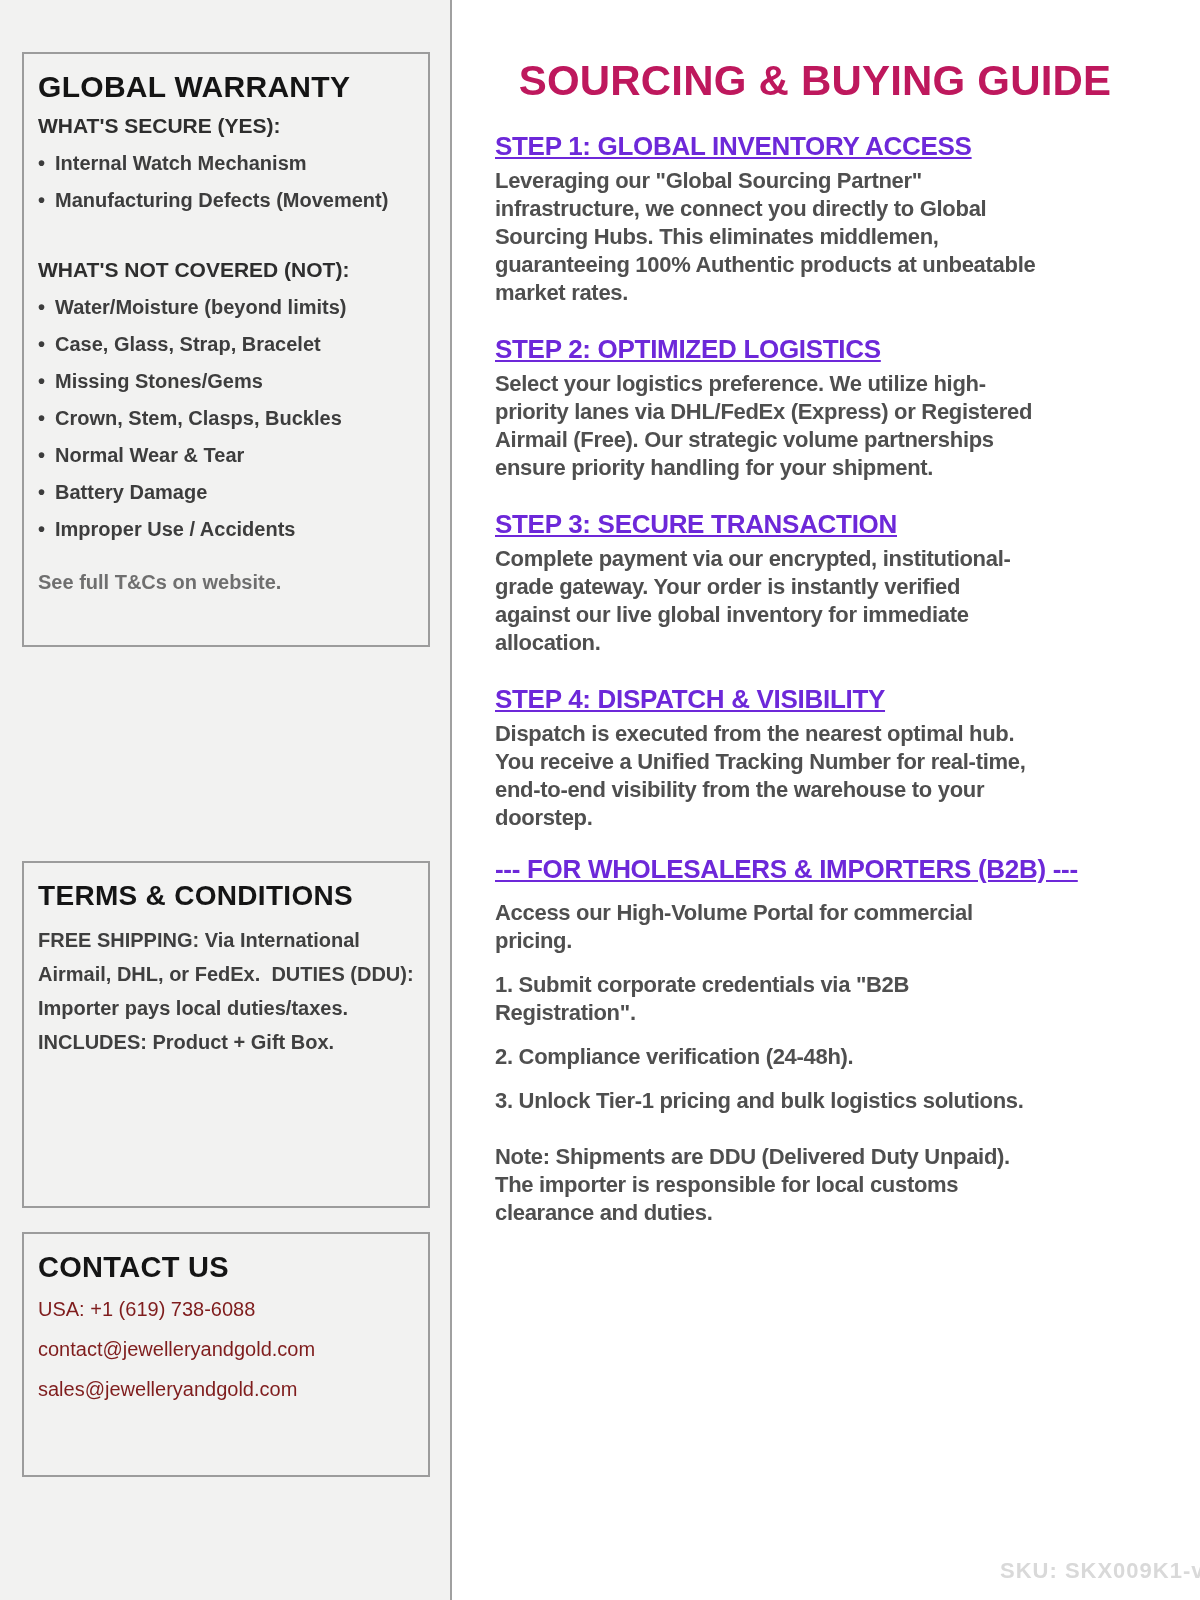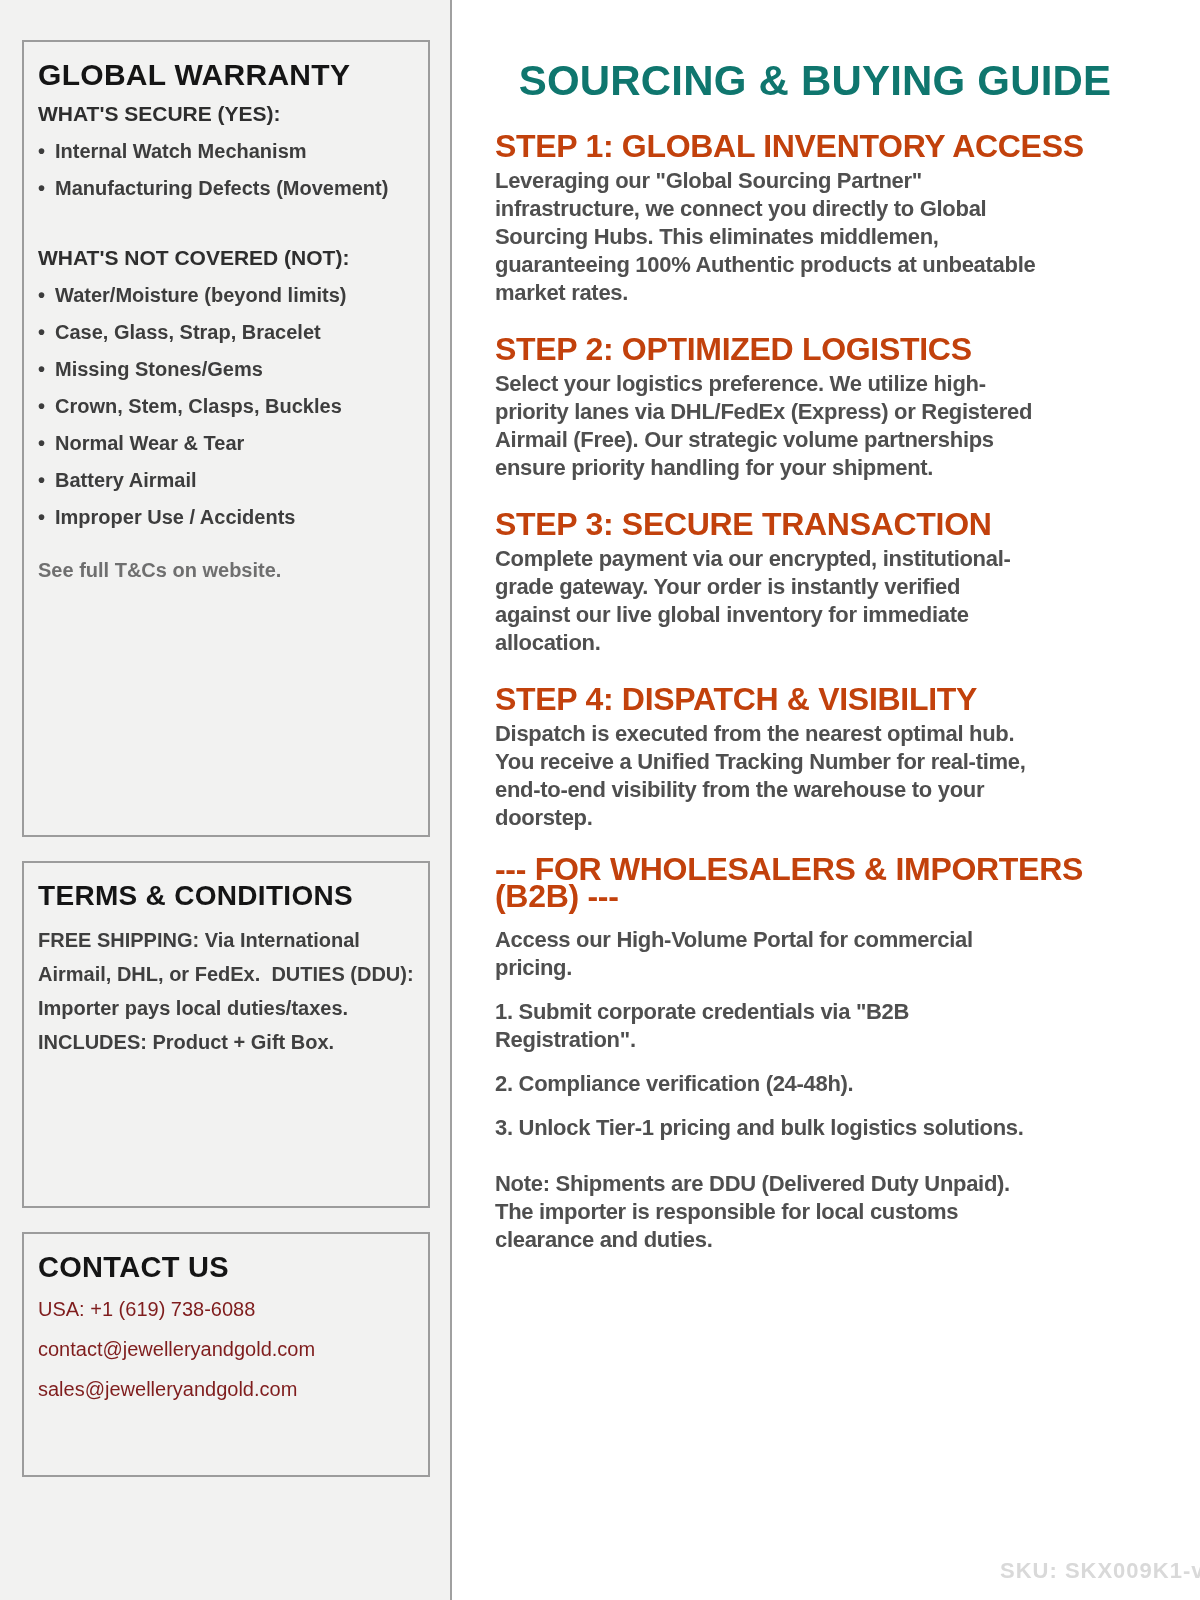--- a/index.html
+++ b/index.html
@@ -16,21 +16,21 @@
     position:absolute; left:0; top:0;
     width:452px; height:1600px;
     background:#f2f2f1;
     border-right:2px solid #a0a0a0;
   }
   .panel {
     position:absolute; left:22px; width:408px;
     border:2px solid #9c9c9c;
     padding:16px 14px;
   }
-  .panel-warranty { top:40px;  height:797px; }
+  .panel-warranty { top:52px;  height:595px; }
   .panel-terms    { top:861px; height:347px; }
   .panel-contact  { top:1232px;height:245px; }
 
   .panel-title {
     font-size:30px; font-weight:bold; color:#151515; letter-spacing:0.3px;
     line-height:34px;
   }
   .panel-terms .panel-title   { font-size:28px; }
   .panel-contact .panel-title { font-size:29px; }
 
@@ -65,28 +65,29 @@
   .contact-line.first { margin-top:14px; }
 
   
   .main {
     position:absolute; left:452px; top:0;
     width:748px; padding-left:43px;
   }
   .main-title {
     margin-top:58px;
     width:640px; text-align:center;
-    font-size:42px; font-weight:bold; color:#0f766e;
+    font-size:42px; font-weight:bold; color:#be185d;
     letter-spacing:0.2px; line-height:46px;
   }
   .step-head {
     margin-top:29px;
-    font-size:32px; font-weight:bold; color:#c2410c;
+    font-size:26px; font-weight:bold; color:#6d28d9;
     letter-spacing:-0.3px; line-height:27px;
     max-width:600px;
+    text-decoration:underline;
   }
   .step-body, .b2b-p, .b2b-note {
     margin-top:7px;
     font-size:22px; font-weight:bold; color:#4f4f4f;
     letter-spacing:-0.3px; line-height:28px;
     max-width:545px;
   }
   .b2b-head { margin-top:24px; }
   .b2b-p    { margin-top:16px; }
   .b2b-note { margin-top:28px; }
@@ -111,21 +112,21 @@
       <li>Manufacturing Defects (Movement)</li>
     </ul>
 
     <div class="sub-heading not-covered">WHAT'S NOT COVERED (NOT):</div>
     <ul class="bullet-list">
       <li>Water/Moisture (beyond limits)</li>
       <li>Case, Glass, Strap, Bracelet</li>
       <li>Missing Stones/Gems</li>
       <li>Crown, Stem, Clasps, Buckles</li>
       <li>Normal Wear &amp; Tear</li>
-      <li>Battery Airmail</li>
+      <li>Battery Damage</li>
       <li>Improper Use / Accidents</li>
     </ul>
 
     <div class="footnote">See full T&amp;Cs on website.</div>
   </section>
 
   <section class="panel panel-terms">
     <h2 class="panel-title">TERMS &amp; CONDITIONS</h2>
     <p class="tc-body">FREE SHIPPING: Via International Airmail, DHL, or FedEx.  DUTIES (DDU): Importer pays local duties/taxes.  INCLUDES: Product + Gift Box.</p>
   </section>

